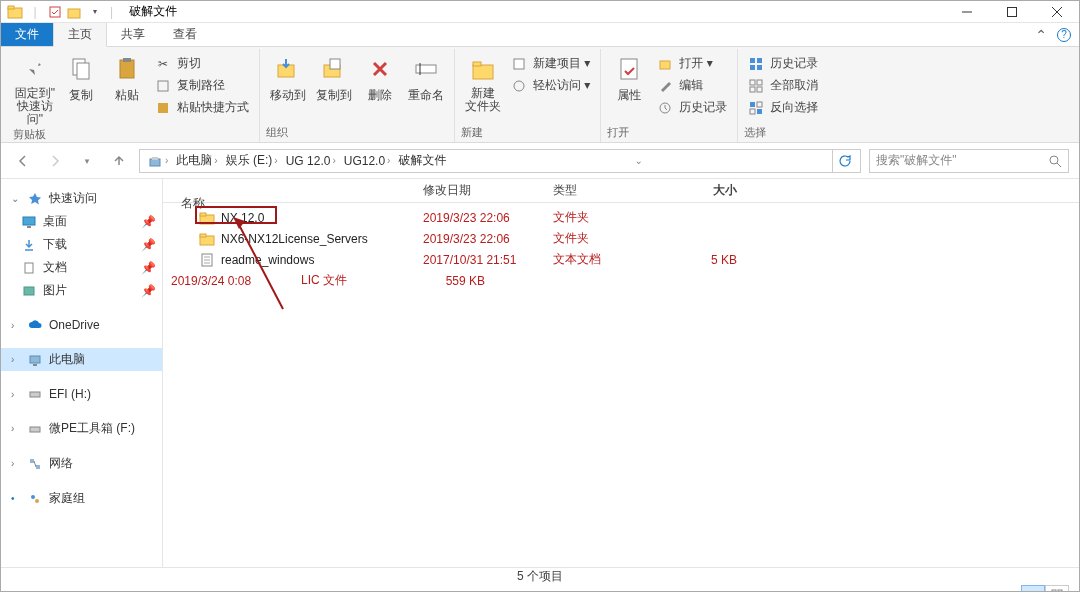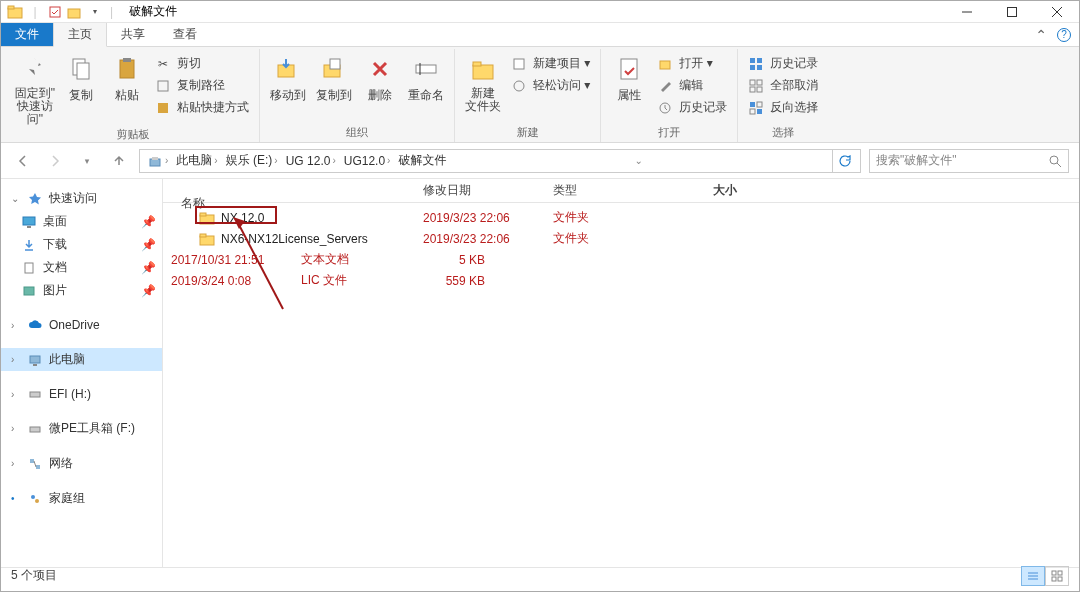--- a/index.html
+++ b/index.html
@@ -14,21 +14,21 @@
 
 .tabs { height: 24px; display: flex; align-items: stretch; background: #fff; border-bottom: 1px solid #dadada; }
 .tab { padding: 0 14px; display: flex; align-items: center; color: #444; cursor: default; }
 .tab.file { background: #1979ca; color: #fff; }
 .tab.active { background: #f5f5f5; border-left: 1px solid #dadada; border-right: 1px solid #dadada; border-bottom: 1px solid #f5f5f5; margin-bottom: -1px; }
 .ribbon-right { margin-left: auto; display: flex; align-items: center; padding-right: 8px; gap: 10px; color: #666; }
 
 .ribbon { height: 96px; background: #f5f5f5; border-bottom: 1px solid #dadada; display: flex; padding: 2px 6px 0 6px; }
 .group { display: flex; flex-direction: column; border-right: 1px solid #e1e1e1; padding: 0 6px; }
 .group-body { flex: 1; display: flex; align-items: flex-start; gap: 2px; padding-top: 2px; }
-.group-label { text-align: center; color: #666; font-size: 11px; padding-bottom: 2px; }
+.group-label { color: #666; font-size: 11px; padding-bottom: 2px; }
 .big-btn { width: 44px; display: flex; flex-direction: column; align-items: center; gap: 2px; padding-top: 2px; color: #444; }
 .big-btn .ico { width: 32px; height: 32px; display: flex; align-items: center; justify-content: center; }
 .small-row { display: flex; flex-direction: column; gap: 3px; padding-top: 3px; }
 .small-btn { display: flex; align-items: center; gap: 6px; color: #444; padding: 1px 4px; white-space: nowrap; }
 .small-btn .ico { width: 16px; height: 16px; display: flex; align-items: center; justify-content: center; }
 
 .addr-bar { height: 36px; display: flex; align-items: center; padding: 0 10px; gap: 8px; border-bottom: 1px solid #e5e5e5; }
 .nav-arrow { width: 24px; height: 24px; display: flex; align-items: center; justify-content: center; color: #888; }
 .breadcrumb { flex: 1; height: 24px; border: 1px solid #ccc; display: flex; align-items: center; padding: 0 4px; gap: 2px; }
 .bc-seg { display: flex; align-items: center; gap: 2px; color: #333; padding: 0 3px; }
@@ -55,21 +55,21 @@
 .rows { flex: 1; padding-top: 4px; position: relative; }
 .row { height: 21px; display: flex; align-items: center; }
 .row .cell { padding: 0 8px; color: #b91c1c; }
 .row .cell.name { width: 252px; padding-left: 36px; display: flex; align-items: center; gap: 6px; color: #222; }
 .row .cell.date { width: 130px; }
 .row .cell.type { width: 110px; }
 .row .cell.size { width: 90px; text-align: right; }
 .row .fico { width: 16px; height: 16px; display: flex; align-items: center; justify-content: center; flex-shrink: 0; }
 .highlight-box { position: absolute; border: 2px solid #a01818; pointer-events: none; }
 
-.status-bar { height: 16px; border-top: 1px solid #e5e5e5; display: flex; align-items: center; padding: 0 10px; color: #444; }
+.status-bar { height: 16px; border-top: 1px solid #e5e5e5; display: flex; align-items: center; padding: 0 10px; color: #444; flex-direction: column; }
 .view-btns { margin-left: auto; display: flex; gap: 0; }
 .view-btn { width: 24px; height: 20px; border: 1px solid #ccc; display: flex; align-items: center; justify-content: center; color: #555; }
 .view-btn.active { background: #cde8ff; border-color: #7fb8e8; }
 
 svg { display: block; }
 .arrow-annotation { position: absolute; pointer-events: none; }
 </style>
 </head>
 <body>
 
@@ -554,20 +554,31 @@
                 <rect x="1" y="3" width="6" height="3" fill="#ffd86b" stroke="#d9a53e"></rect>
               </svg>
             </span>
             <span>NX6-NX12License_Servers</span>
           </div>
           <div class="cell date">2019/3/23 22:06</div>
           <div class="cell type">文件夹</div>
           <div class="cell size"></div>
         </div>
         <div class="row">
+          <div class="cell name">
+            <span class="fico">
+              <svg width="16" height="16">
+                <rect x="3" y="2" width="10" height="12" fill="#fff" stroke="#888"></rect>
+                <line x1="5" y1="5" x2="11" y2="5" stroke="#aaa"></line>
+                <line x1="5" y1="8" x2="11" y2="8" stroke="#aaa"></line>
+                <line x1="5" y1="11" x2="11" y2="11" stroke="#aaa"></line>
+              </svg>
+            </span>
+            <span>readme_windows</span>
+          </div>
           <div class="cell date">2017/10/31 21:51</div>
           <div class="cell type">文本文档</div>
           <div class="cell size">5 KB</div>
         </div>
         <div class="row">
           <div class="cell date">2019/3/24 0:08</div>
           <div class="cell type">LIC 文件</div>
           <div class="cell size">559 KB</div>
         </div>
       </div>

